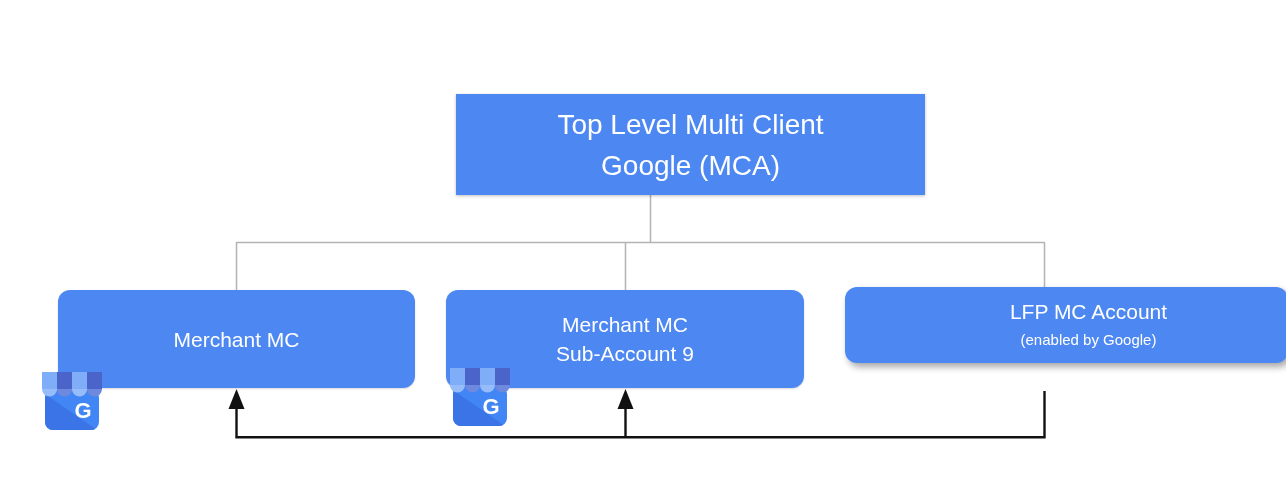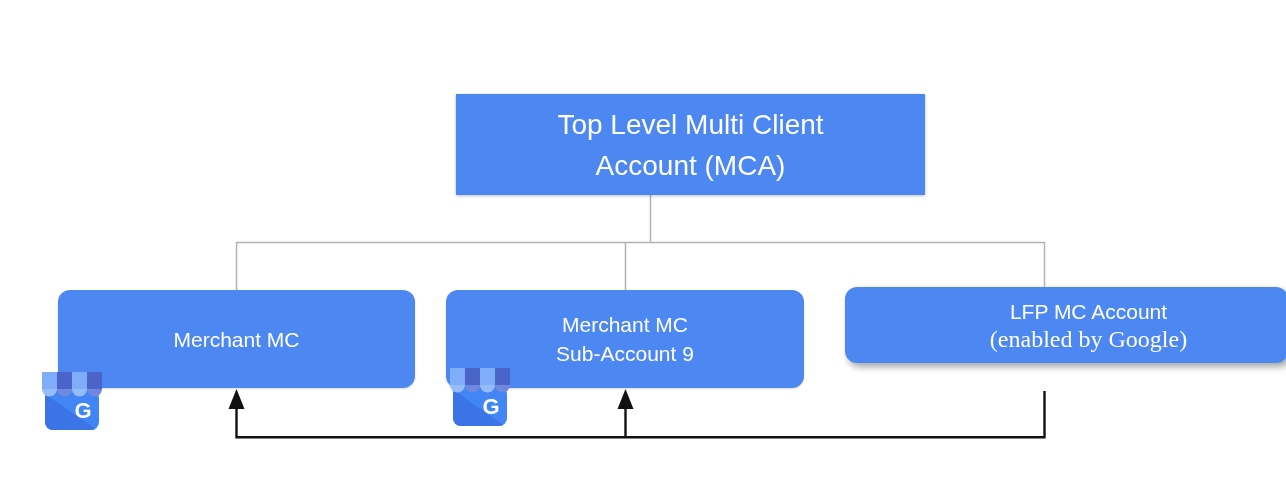--- a/index.html
+++ b/index.html
@@ -31,21 +31,21 @@
     box-shadow:0 1px 2px rgba(0,0,0,0.15);
     border-radius:12px;
   }
   .node-sub1{left:58px;top:290px;width:357px;height:98px;}
   .node-sub2{left:446px;top:290px;width:358px;height:98px;}
   .node-lfp{
     left:845px;top:287px;width:399px;height:76px;
     box-shadow:3px 4px 7px rgba(0,0,0,0.35);
     padding-left:44px;
   }
-  .node-lfp .second-line{font-size:24px;line-height:27px;font-family:Liberation Serif, serif;}
+  .node-lfp .second-line{font-size:15px;line-height:27px;}
   .biz-icon{position:absolute;z-index:2;}
   .biz-icon.icon1{left:39px;top:368px;}
   .biz-icon.icon2{left:447px;top:364px;}
 </style>
 </head>
 <body>
 
 <div class="canvas">
 
   <svg class="connectors" width="1286" height="501" viewBox="0 0 1286 501">
@@ -63,21 +63,21 @@
       <path d="M625.5 437.3 V406"></path>
     </g>
     <g fill="#111111" stroke="none">
       <polygon points="228.5,409 244.5,409 236.5,389"></polygon>
       <polygon points="617.5,409 633.5,409 625.5,389"></polygon>
     </g>
   </svg>
 
   <div class="node node-mca">
     <div>Top Level Multi Client</div>
-    <div>Account (MCA)</div>
+    <div>Google (MCA)</div>
   </div>
 
   <div class="node node-child node-sub1">
     <div>Merchant MC</div>
   </div>
 
   <div class="node node-child node-sub2">
     <div>Merchant MC</div>
     <div>Sub-Account 9</div>
   </div>

